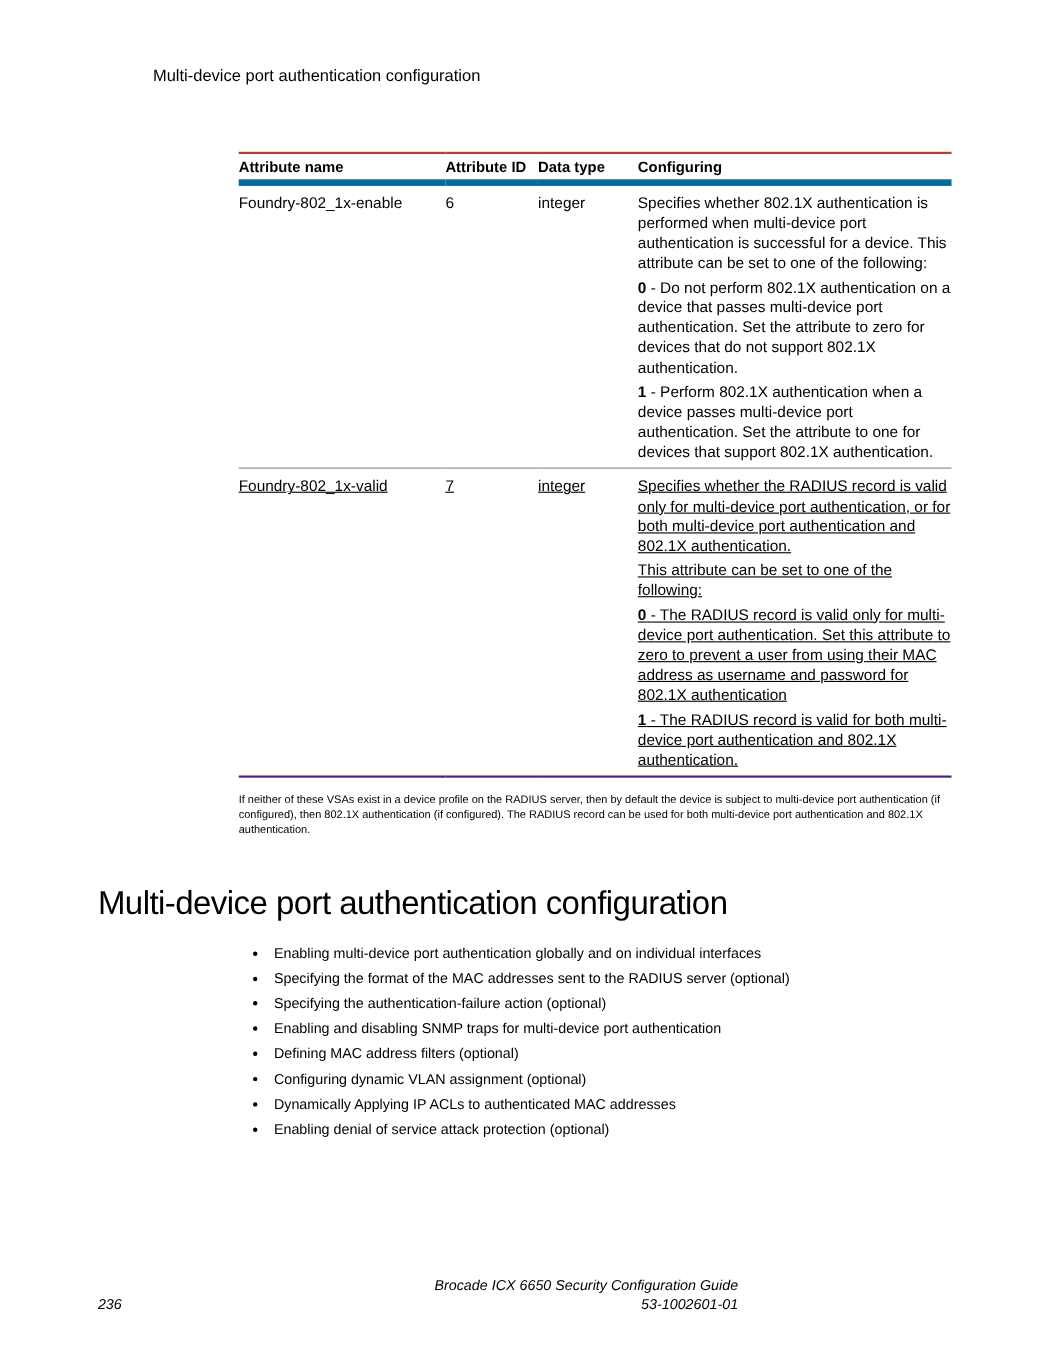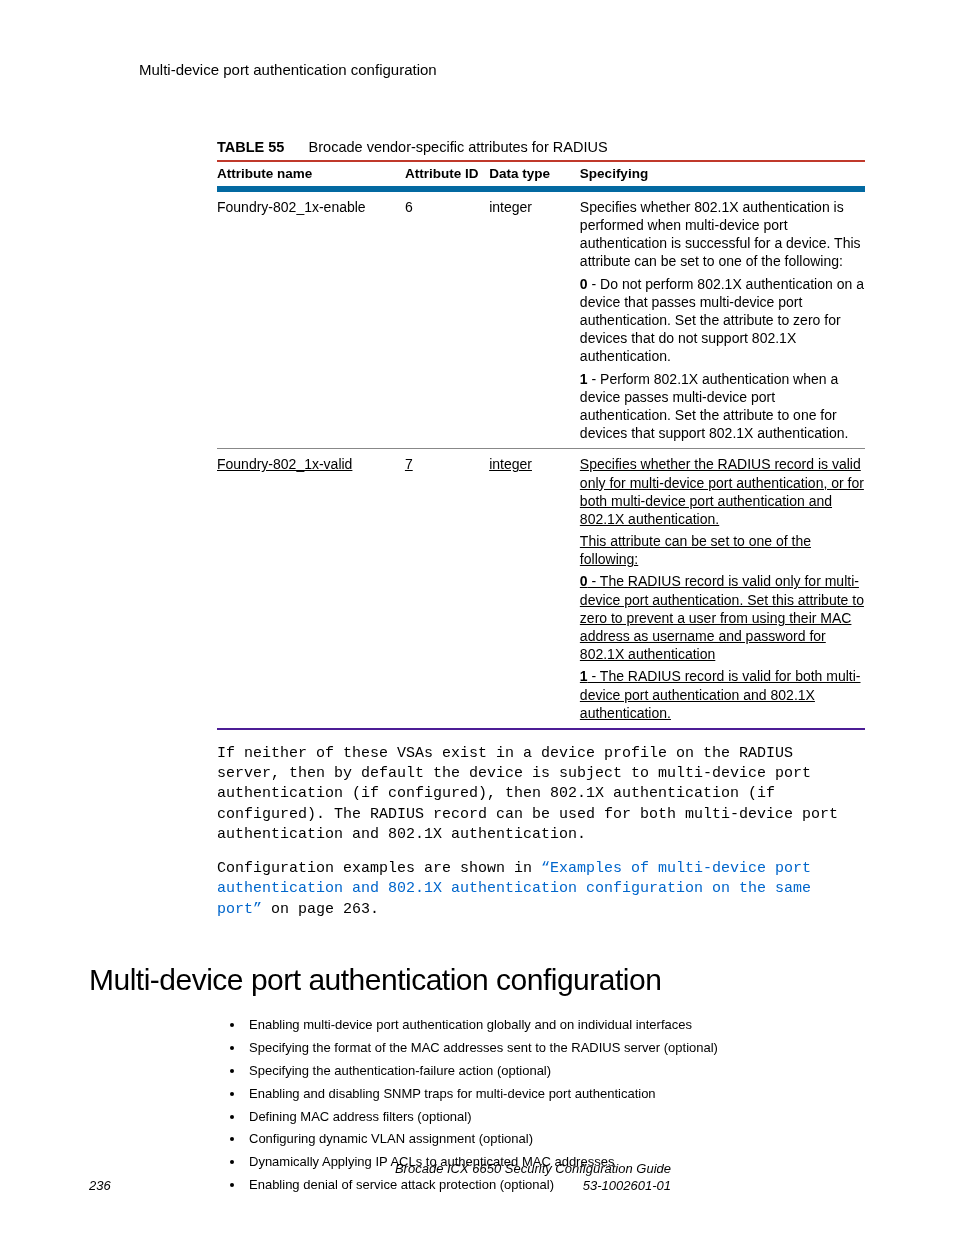--- a/index.html
+++ b/index.html
@@ -61,23 +61,22 @@
   table.vsa td.desc, table.vsa th.desc { padding-right: 0; }
   .col-name { width: 29%; }
   .col-id   { width: 13%; }
   .col-type { width: 14%; }
   .col-desc { width: 44%; }
   .desc-block { margin-bottom: 4px; }
   .desc-block:last-child { margin-bottom: 0; }
   .desc-block .lead { font-weight: bold; }
   .para {
     margin: 14px 0;
-    font-size: 15px;
+    font-size: 10px;
     line-height: 1.35;
-    font-family: Liberation Mono, monospace;
   }
   .link { color: #0066cc; }
   h1.section {
     font-family: Arial, Helvetica, sans-serif;
     font-weight: 540;
     font-stretch: condensed;
     letter-spacing: -0.5px;
     font-size: 30px;
     margin: 40px 0 18px -128px;
   }
@@ -106,39 +105,34 @@
 </style>
 </head>
 <body>
 
 <div class="page">
 
   <div class="running-head">Multi-device port authentication configuration</div>
 
   <div class="content">
 
-    <div class="table-caption">
-      <span class="tlabel">TABLE 55</span>
-      &nbsp;&nbsp;&nbsp;&nbsp;
-      <span>Brocade vendor-specific attributes for RADIUS</span>
-    </div>
 
     <table class="vsa">
       <colgroup>
         <col class="col-name">
           <col class="col-id">
           <col class="col-type">
           <col class="col-desc">
       </colgroup>
       <thead>
         <tr>
           <th>Attribute name</th>
           <th>Attribute ID</th>
           <th>Data type</th>
-          <th class="desc">Specifying</th>
+          <th class="desc">Configuring</th>
         </tr>
       </thead>
       <tbody>
         <tr>
           <td>Foundry-802_1x-enable</td>
           <td>6</td>
           <td>integer</td>
           <td class="desc">
             <div class="desc-block">Specifies whether 802.1X authentication is performed when multi-device port authentication is successful for a device. This attribute can be set to one of the following:</div>
             <div class="desc-block">
@@ -162,23 +156,20 @@
             <div class="desc-block">
               <span class="lead">1</span><span> - The RADIUS record is valid for both multi-device port authentication and 802.1X authentication.</span>
             </div>
           </td>
         </tr>
       </tbody>
     </table>
 
     <p class="para">If neither of these VSAs exist in a device profile on the RADIUS server, then by default the device is subject to multi-device port authentication (if configured), then 802.1X authentication (if configured). The RADIUS record can be used for both multi-device port authentication and 802.1X authentication.</p>
 
-    <p class="para">
-      <span>Configuration examples are shown in </span><span class="link">“Examples of multi-device port authentication and 802.1X authentication configuration on the same port”</span><span> on page 263.</span>
-    </p>
 
   </div>
 
   <h1 class="section" style="margin-left:0;">Multi-device port authentication configuration</h1>
 
   <div class="content">
     <ul class="tasks">
       <li>Enabling multi-device port authentication globally and on individual interfaces</li>
       <li>Specifying the format of the MAC addresses sent to the RADIUS server (optional)</li>
       <li>Specifying the authentication-failure action (optional)</li>

